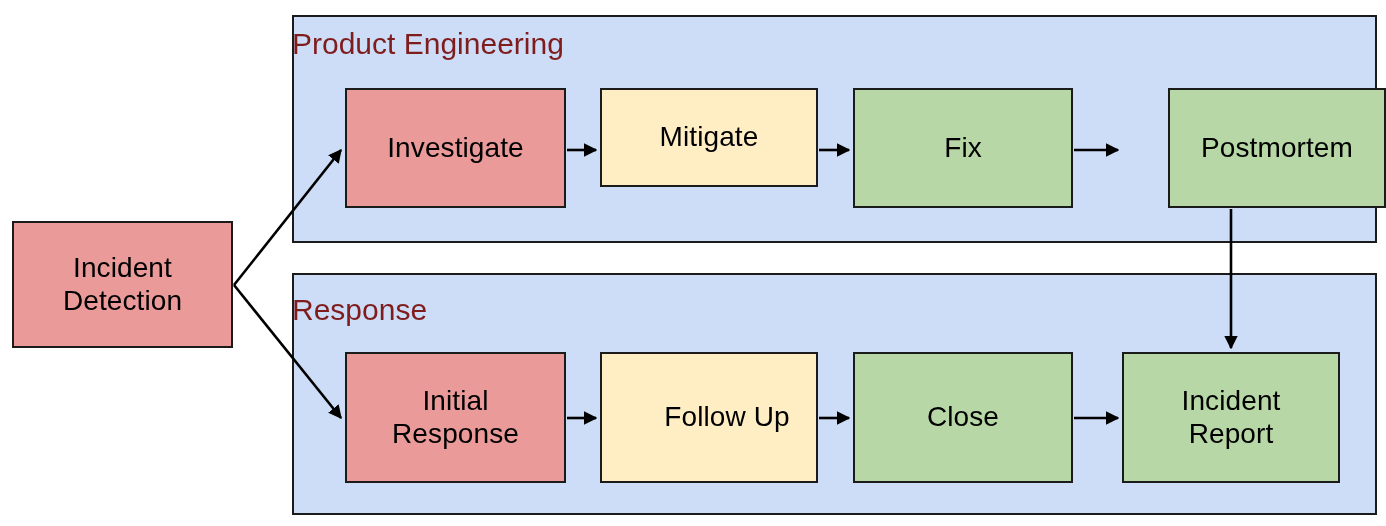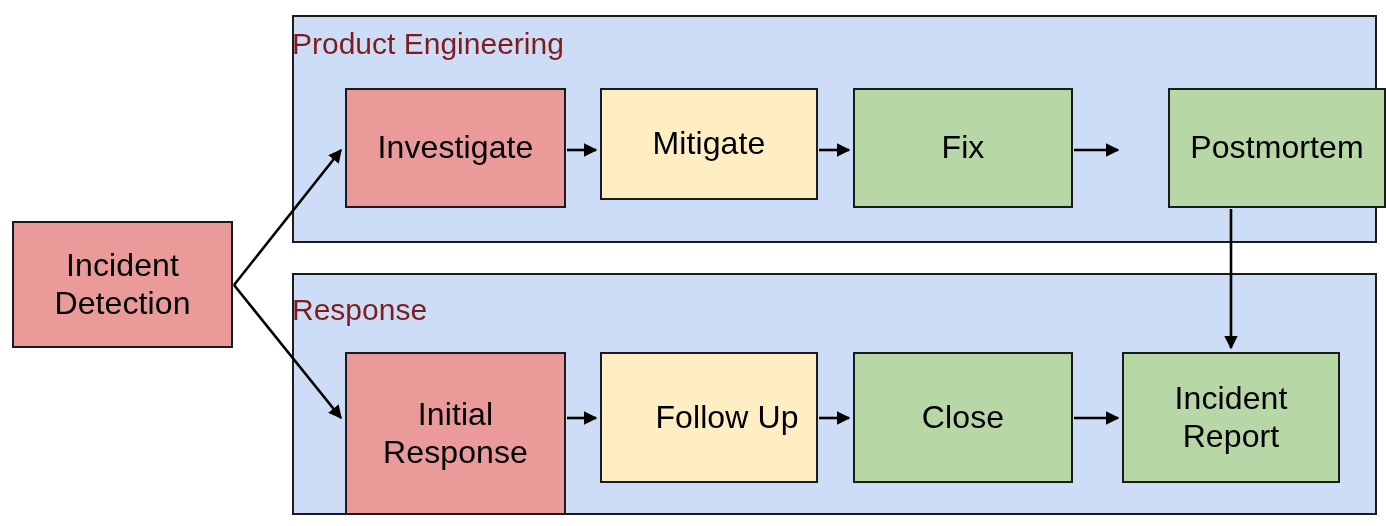--- a/index.html
+++ b/index.html
@@ -28,21 +28,21 @@
   }
   .node {
     position: absolute;
     box-sizing: border-box;
     border: 2px solid #1b1b1b;
     display: flex;
     align-items: center;
     justify-content: center;
     text-align: center;
     color: #000000;
-    font-size: 32px;
+    font-size: 28px;
     line-height: 1.16;
     letter-spacing: 0.1px;
     white-space: pre-line;
     z-index: 3;
   }
   .group {
     position: absolute;
     box-sizing: border-box;
     border: 2px solid #1b1b1b;
     z-index: 1;
@@ -115,27 +115,27 @@
     <g>
       <line x1="1074" y1="418" x2="1118" y2="418" stroke="#000000" stroke-width="2.6" marker-end="url(#arrow)"></line>
     </g>
   </svg>
 
   <div class="node fill-red" style="left:12px; top:221px; width:221px; height:127px;">Incident
 Detection</div>
 
   <div class="node fill-red" style="left:345px; top:88px; width:221px; height:120px;">Investigate</div>
 
-  <div class="node fill-yellow" style="left:600px; top:88px; width:218px; height:112px;">Mitigate</div>
+  <div class="node fill-yellow" style="left:600px; top:88px; width:218px; height:99px;">Mitigate</div>
 
   <div class="node fill-green" style="left:853px; top:88px; width:220px; height:120px;">Fix</div>
 
   <div class="node fill-green" style="left:1122px; top:88px; width:218px; height:120px;margin-left:46px;">Postmortem</div>
 
-  <div class="node fill-red" style="left:345px; top:352px; width:221px; height:163px;">Initial
+  <div class="node fill-red" style="left:345px; top:352px; width:221px; height:131px;">Initial
 Response</div>
 
   <div class="node fill-yellow" style="left:600px; top:352px; width:218px; height:131px;padding-left:36px;">Follow Up</div>
 
   <div class="node fill-green" style="left:853px; top:352px; width:220px; height:131px;">Close</div>
 
   <div class="node fill-green" style="left:1122px; top:352px; width:218px; height:131px;">Incident
 Report</div>
 
 </div>

